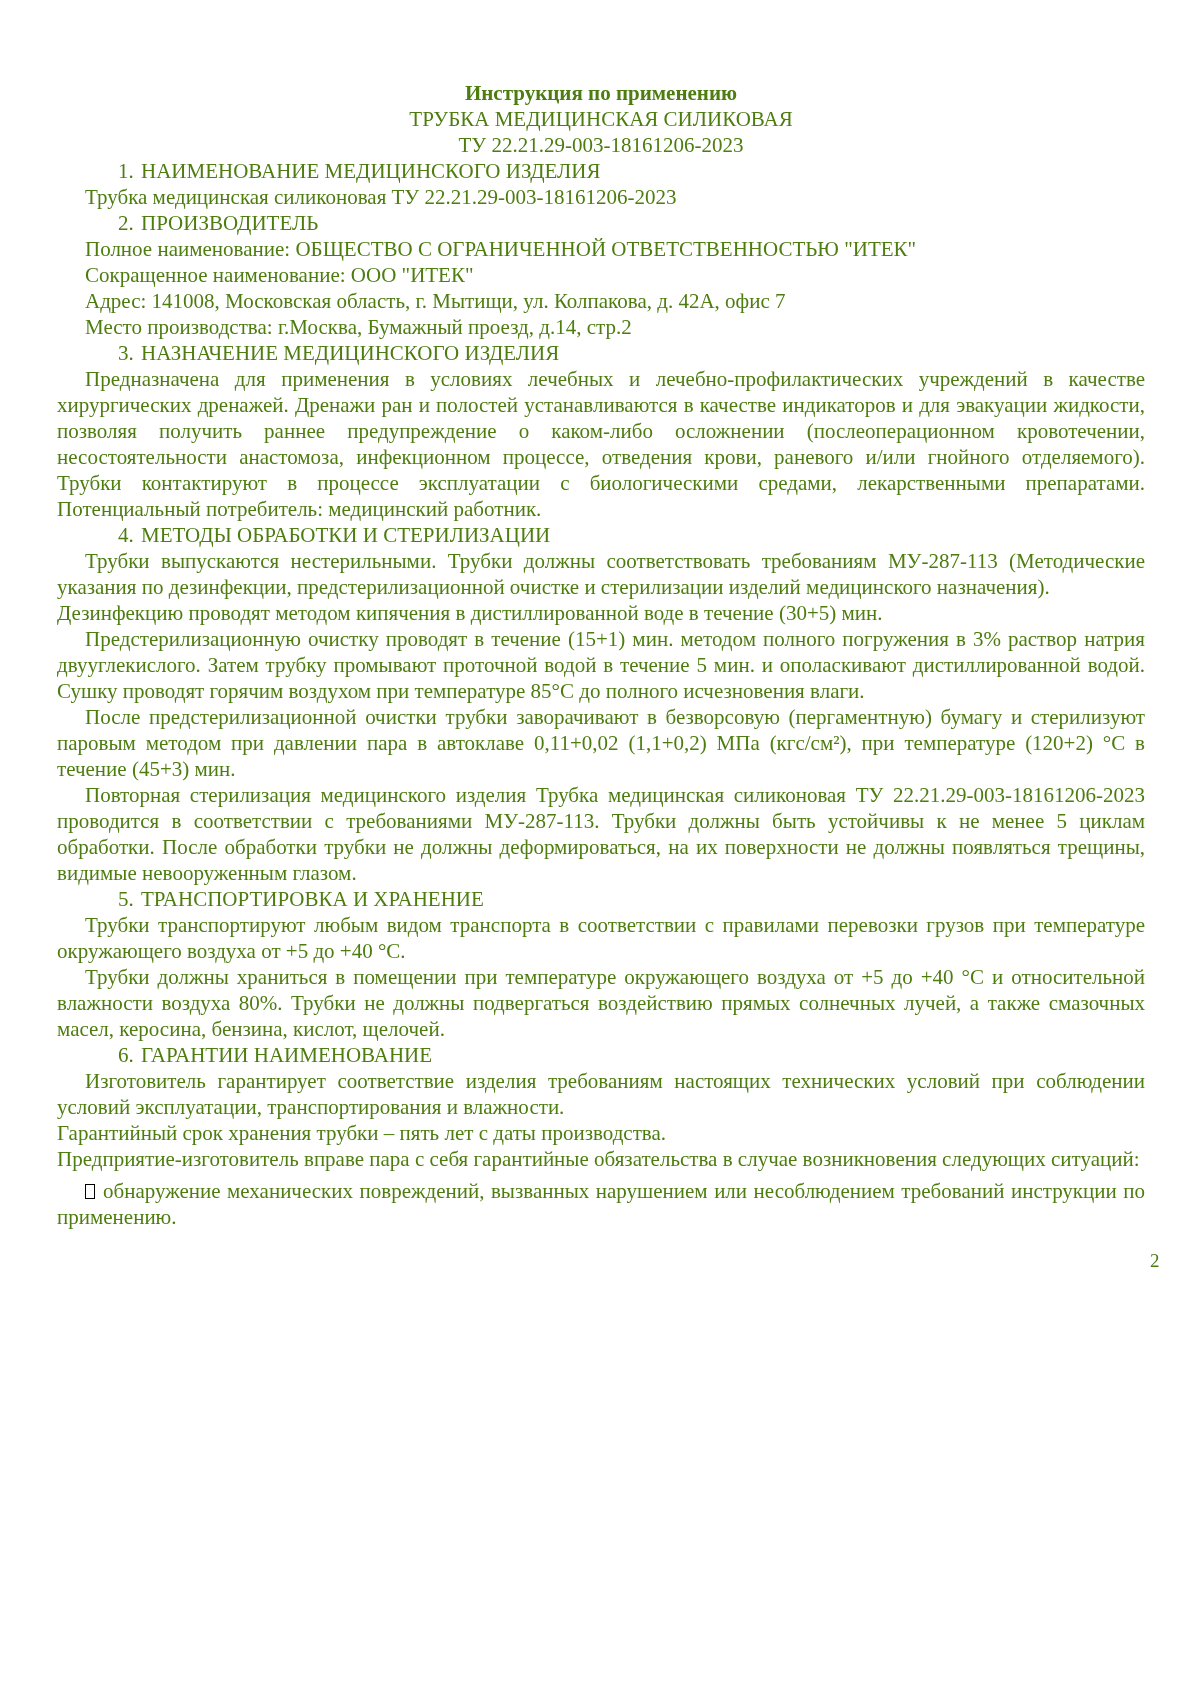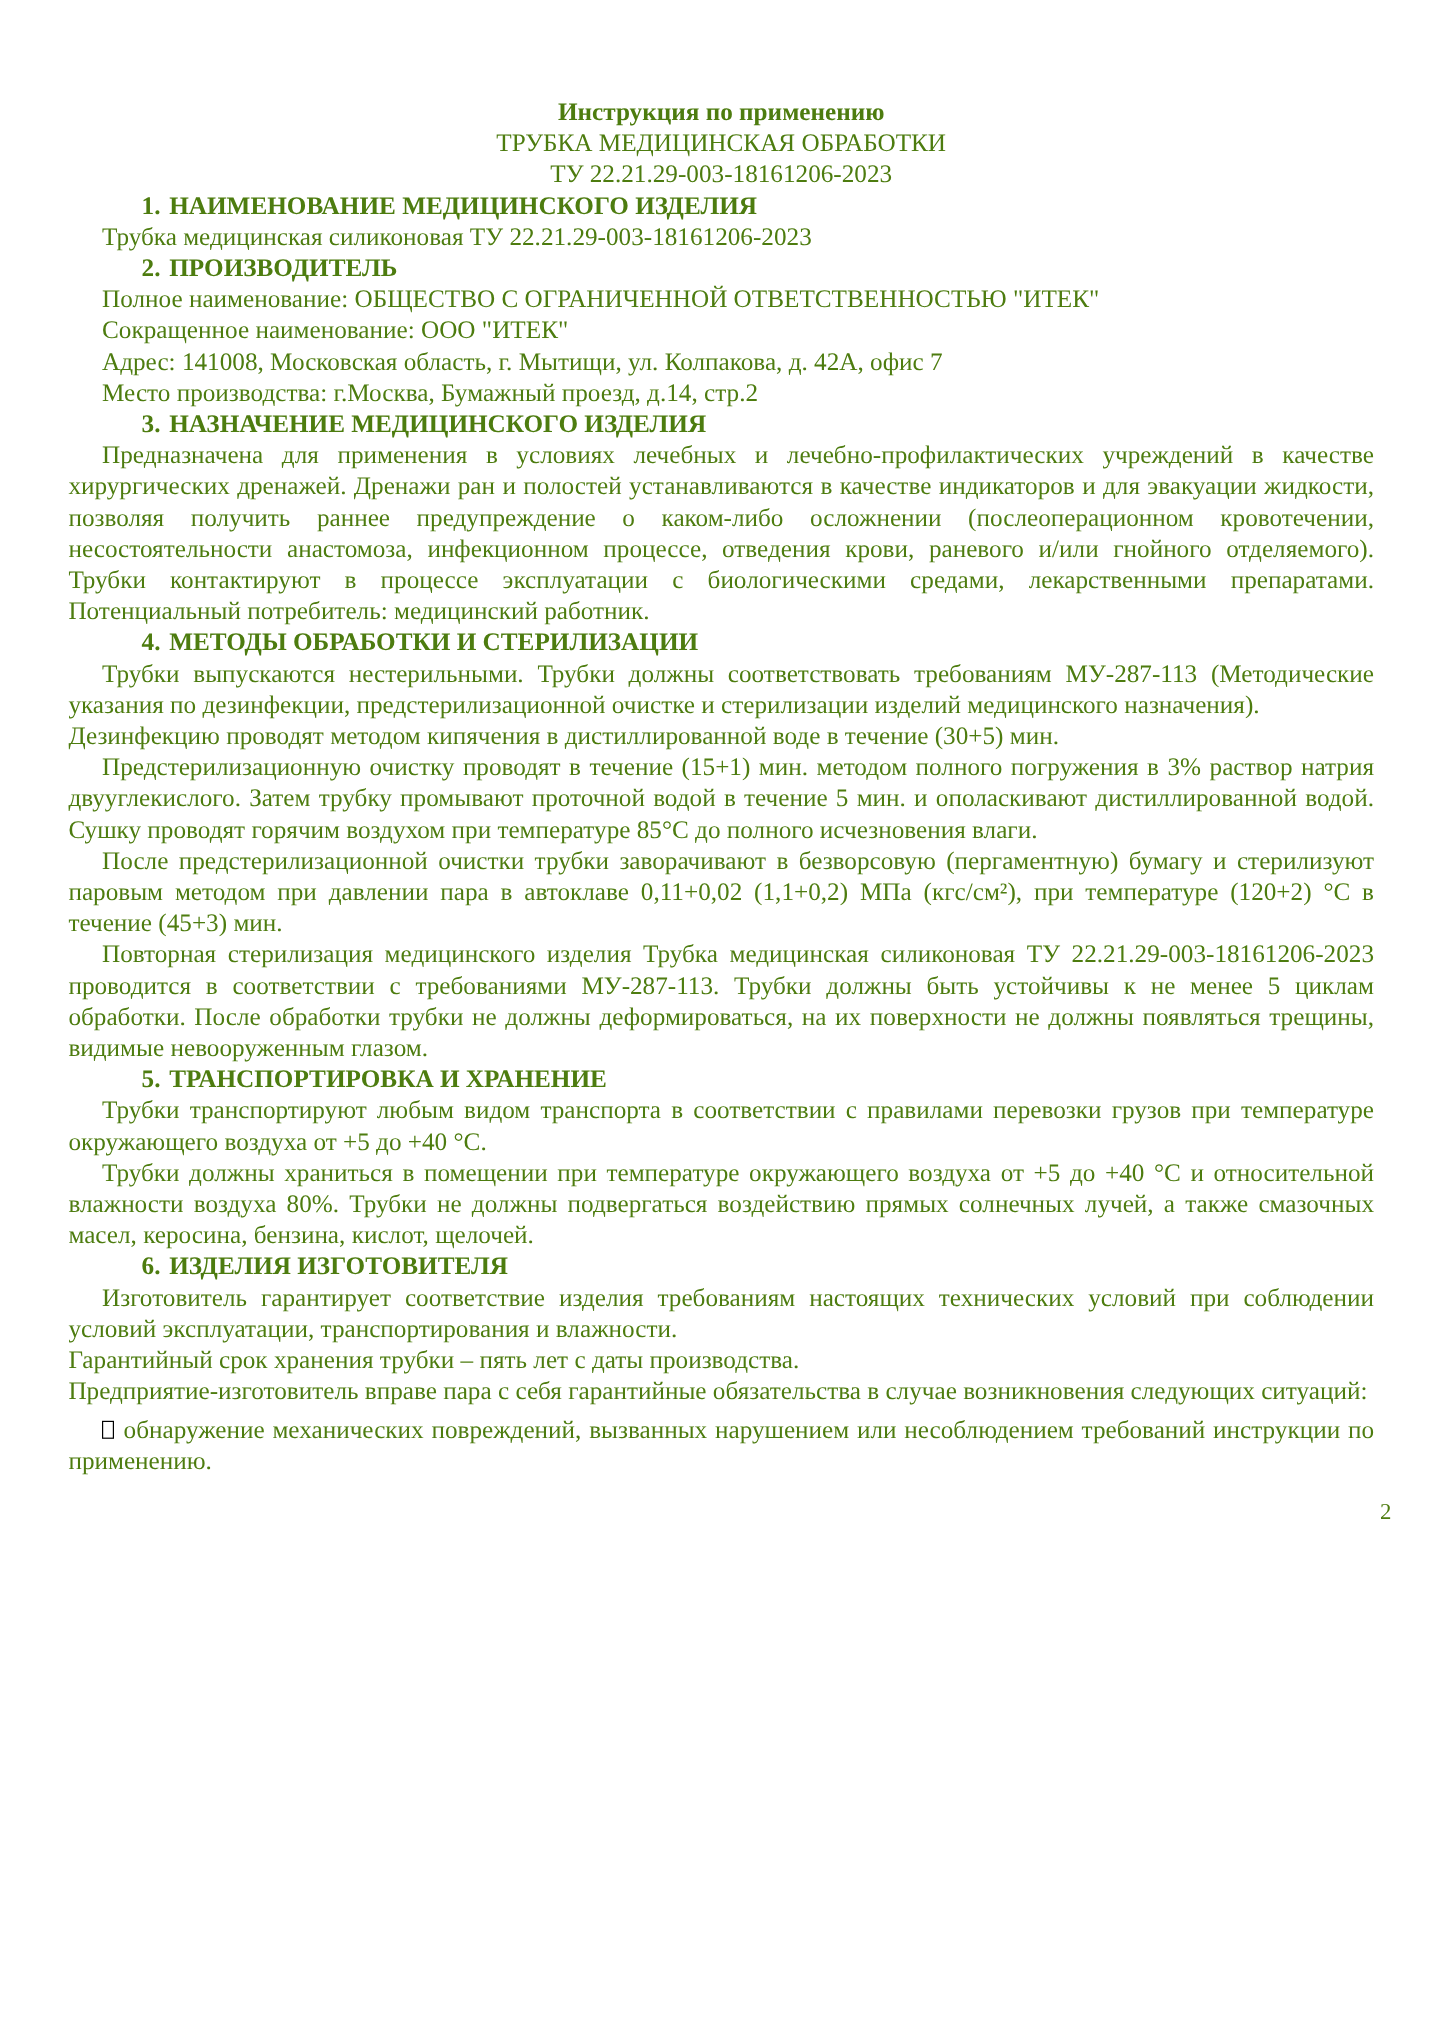--- a/index.html
+++ b/index.html
@@ -19,21 +19,21 @@
     position: absolute;
     top: 36px;
     left: 0;
     width: 1200px;
     padding: 0 55px 0 57px;
     box-sizing: border-box;
   }
   .center { text-align: center; }
   .bold { font-weight: bold; }
   .h {
-    font-weight: bold;
+    font-weight: normal;
     padding-left: 61px; 
   }
   .h-num {
     display: inline-block;
     min-width: 23px;
   }
   .para {
     margin: 0;
     text-align: justify;
   }
@@ -56,21 +56,21 @@
     line-height: 26px;
   }
 </style>
 </head>
 <body>
 
 <div class="page">
   <div class="content">
 
     <div class="center bold">Инструкция по применению</div>
-    <div class="center">ТРУБКА МЕДИЦИНСКАЯ ОБРАБОТКИ</div>
+    <div class="center">ТРУБКА МЕДИЦИНСКАЯ СИЛИКОВАЯ</div>
     <div class="center">ТУ 22.21.29-003-18161206-2023</div>
 
     <div class="h"><span class="h-num">1.</span><span>НАИМЕНОВАНИЕ МЕДИЦИНСКОГО ИЗДЕЛИЯ</span></div>
     <p class="para indent">Трубка медицинская силиконовая ТУ 22.21.29-003-18161206-2023</p>
 
     <div class="h"><span class="h-num">2.</span><span>ПРОИЗВОДИТЕЛЬ</span></div>
     <p class="para indent">Полное наименование: ОБЩЕСТВО С ОГРАНИЧЕННОЙ ОТВЕТСТВЕННОСТЬЮ "ИТЕК"</p>
     <p class="para indent">Сокращенное наименование: ООО "ИТЕК"</p>
     <p class="para indent">Адрес: 141008, Московская область, г. Мытищи, ул. Колпакова, д. 42А, офис 7</p>
     <p class="para indent">Место производства: г.Москва, Бумажный проезд, д.14, стр.2</p>
@@ -82,21 +82,21 @@
     <p class="para indent">Трубки выпускаются нестерильными. Трубки должны соответствовать требованиям МУ-287-113 (Методические указания по дезинфекции, предстерилизационной очистке и стерилизации изделий медицинского назначения).</p>
     <p class="para">Дезинфекцию проводят методом кипячения в дистиллированной воде в течение (30+5) мин.</p>
     <p class="para indent">Предстерилизационную очистку проводят в течение (15+1) мин. методом полного погружения в 3% раствор натрия двууглекислого. Затем трубку промывают проточной водой в течение 5 мин. и ополаскивают дистиллированной водой. Сушку проводят горячим воздухом при температуре 85°С до полного исчезновения влаги.</p>
     <p class="para indent">После предстерилизационной очистки трубки заворачивают в безворсовую (пергаментную) бумагу и стерилизуют паровым методом при давлении пара в автоклаве 0,11+0,02 (1,1+0,2) МПа (кгс/см²), при температуре (120+2) °С в течение (45+3) мин.</p>
     <p class="para indent">Повторная стерилизация медицинского изделия Трубка медицинская силиконовая ТУ 22.21.29-003-18161206-2023 проводится в соответствии с требованиями МУ-287-113. Трубки должны быть устойчивы к не менее 5 циклам обработки. После обработки трубки не должны деформироваться, на их поверхности не должны появляться трещины, видимые невооруженным глазом.</p>
 
     <div class="h"><span class="h-num">5.</span><span>ТРАНСПОРТИРОВКА И ХРАНЕНИЕ</span></div>
     <p class="para indent">Трубки транспортируют любым видом транспорта в соответствии с правилами перевозки грузов при температуре окружающего воздуха от +5 до +40 °С.</p>
     <p class="para indent">Трубки должны храниться в помещении при температуре окружающего воздуха от +5 до +40 °С и относительной влажности воздуха 80%. Трубки не должны подвергаться воздействию прямых солнечных лучей, а также смазочных масел, керосина, бензина, кислот, щелочей.</p>
 
-    <div class="h"><span class="h-num">6.</span><span>ИЗДЕЛИЯ ИЗГОТОВИТЕЛЯ</span></div>
+    <div class="h"><span class="h-num">6.</span><span>ГАРАНТИИ НАИМЕНОВАНИЕ</span></div>
     <p class="para indent">Изготовитель гарантирует соответствие изделия требованиям настоящих технических условий при соблюдении условий эксплуатации, транспортирования и влажности.</p>
     <p class="para">Гарантийный срок хранения трубки – пять лет с даты производства.</p>
     <p class="para">Предприятие-изготовитель вправе пара с себя гарантийные обязательства в случае возникновения следующих ситуаций:</p>
     <p class="para indent bullet"><span class="tofu"></span><span>обнаружение механических повреждений, вызванных нарушением или несоблюдением требований инструкции по применению.</span></p>
 
   </div>
 
   <div class="page-num">2</div>
 </div>
 

